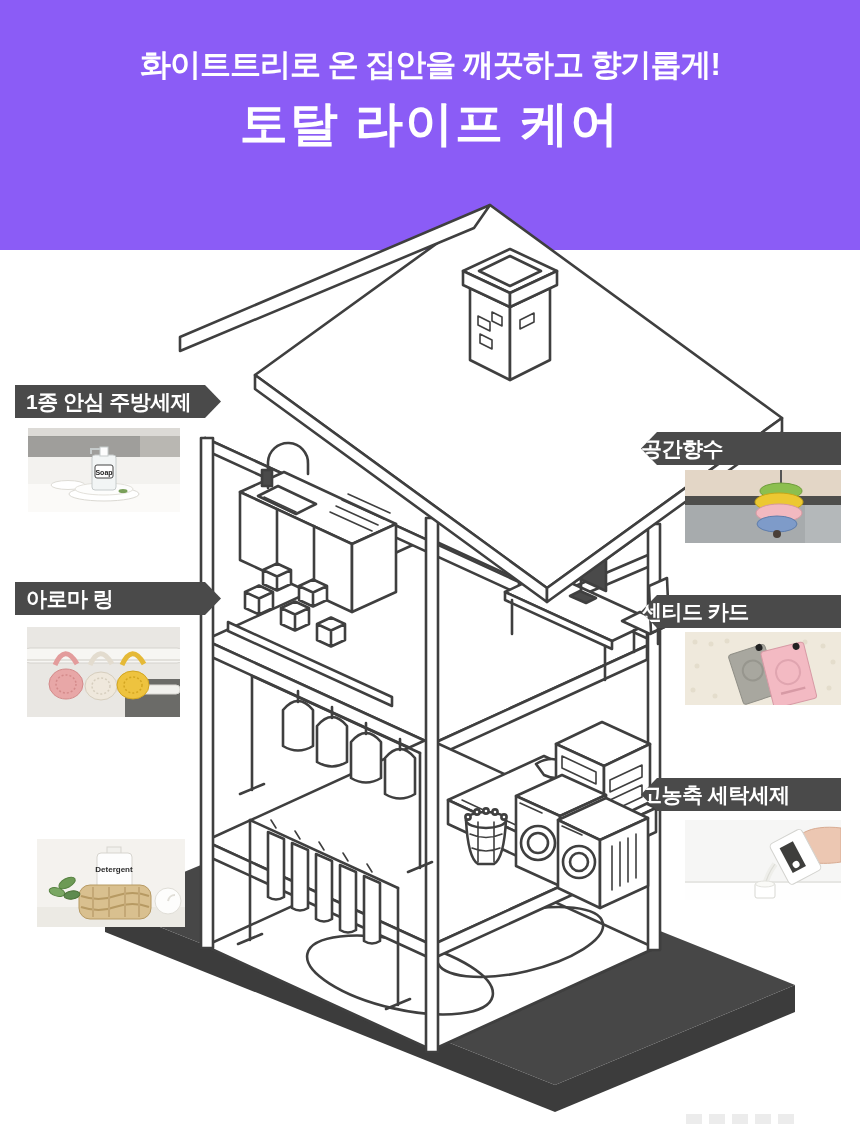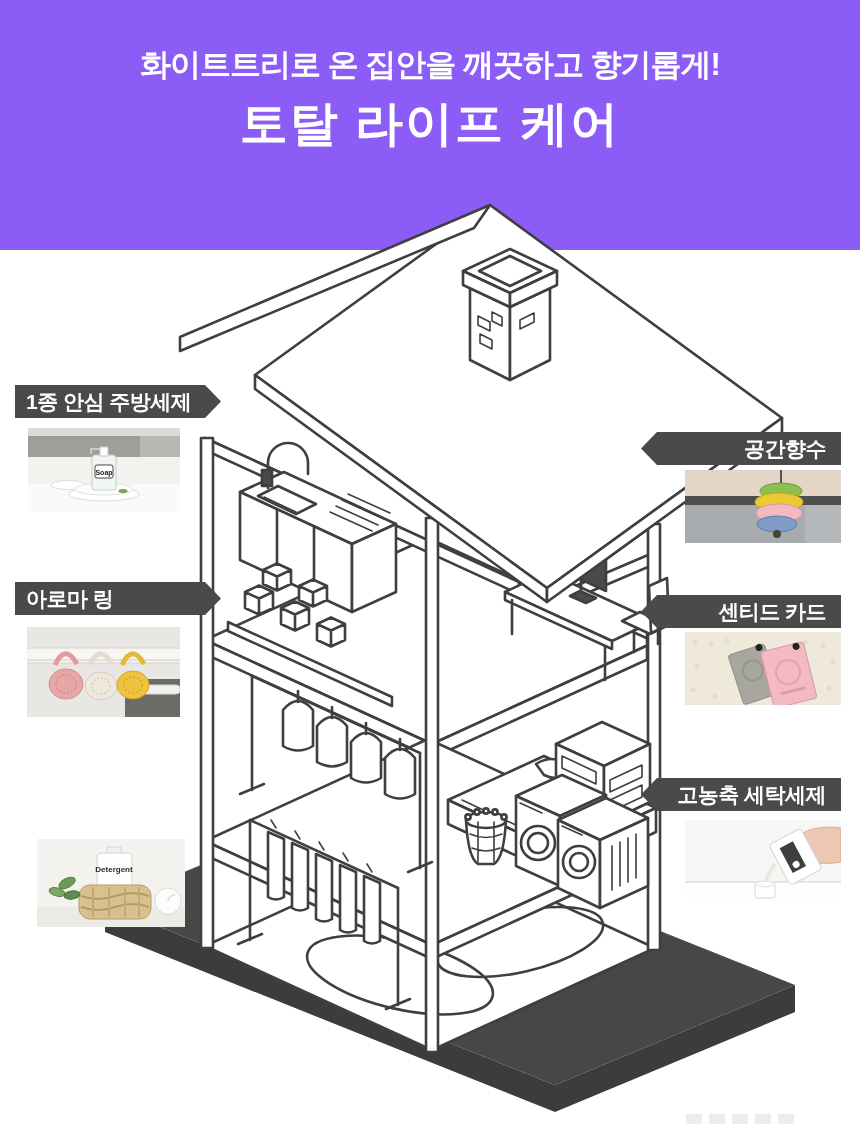--- a/index.html
+++ b/index.html
@@ -18,21 +18,21 @@
   #house .ln{fill:none;}
   #house .thin{stroke-width:1.6;fill:none;}
   #house .dark{fill:#4a4a4a;}
   #house .plat{fill:#474747;stroke:none;}
   #house .plat2{fill:#3c3c3c;stroke:none;}
   
   .callout{position:absolute;height:33px;background:#4a4a4a;color:#fff;
         font-size:21px;font-weight:bold;line-height:33px;letter-spacing:-0.5px;white-space:nowrap;}
   .callout.cl{left:15px;width:206px;padding-left:11px;box-sizing:border-box;
         clip-path:polygon(0 0,calc(100% - 16px) 0,100% 50%,calc(100% - 16px) 100%,0 100%);}
-  .callout.cr{left:641px;width:200px;padding-right:15px;box-sizing:border-box;text-align:right;
+  .callout.cr{left:641px;width:200px;padding-right:15px;box-sizing:border-box;text-align:left;
         clip-path:polygon(16px 0,100% 0,100% 100%,16px 100%,0 50%);}
   
   .photo{position:absolute;overflow:hidden;}
   .photo svg{display:block;width:100%;height:100%;}
   
   .cropped{position:absolute;left:686px;top:1114px;display:flex;gap:7px;}
   .cropped span{display:block;width:16px;height:10px;background:#ececec;}
 </style>
 </head>
 <body>

